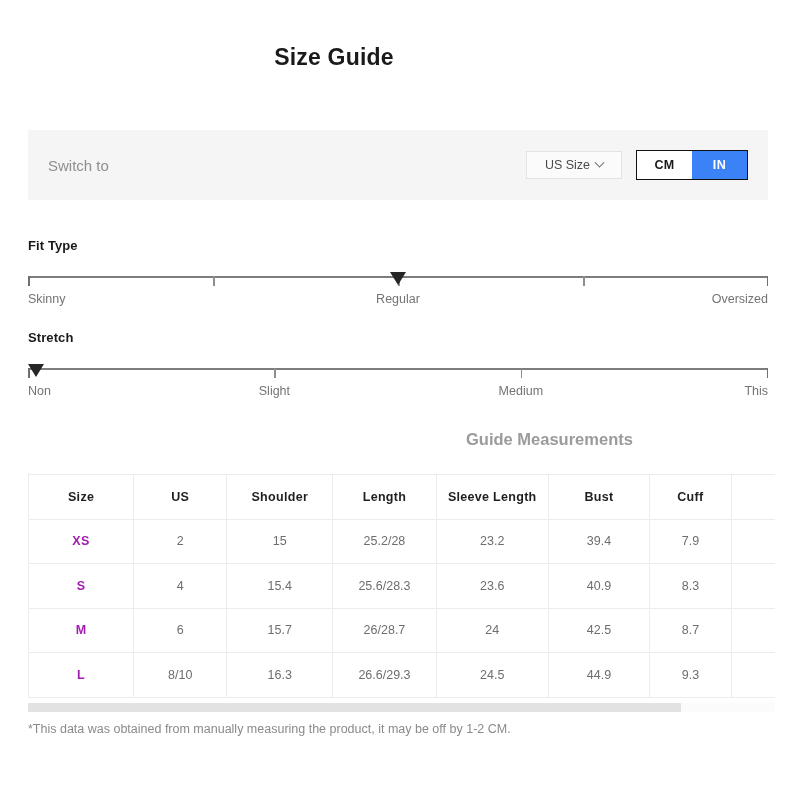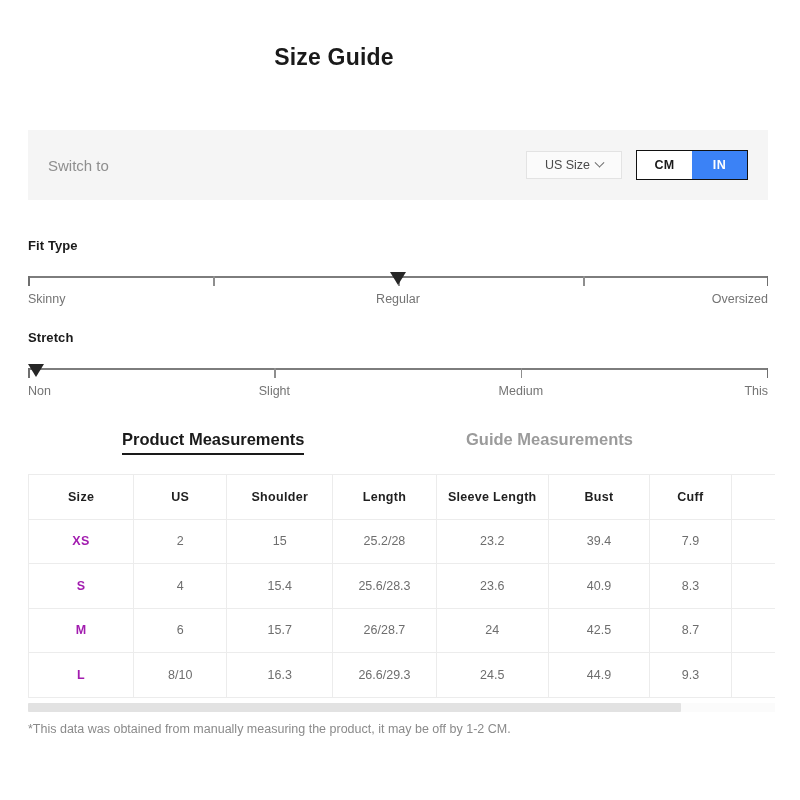--- a/index.html
+++ b/index.html
@@ -173,21 +173,20 @@
     <div class="tick" style="left:66.6%"></div>
     <div class="tick end" style="left:calc(100% - 1.5px)"></div>
     <div class="marker" style="left:8px"></div>
     <div class="lab" style="left:0">Non</div>
     <div class="lab" style="left:33.3%;transform:translateX(-50%)">Slight</div>
     <div class="lab" style="left:66.6%;transform:translateX(-50%)">Medium</div>
     <div class="lab" style="right:0">This</div>
   </div>
 
   <div class="tabs">
-    <div class="tab active" style="left:122px">Product Measurements</div>
     <div class="tab inactive" style="left:466px">Guide Measurements</div>
   </div>
 
   <div class="table-wrap">
     <table>
       <thead>
         <tr>
           <th class="c-size">Size</th>
           <th class="c-us">US</th>
           <th class="c-shoulder">Shoulder</th>

